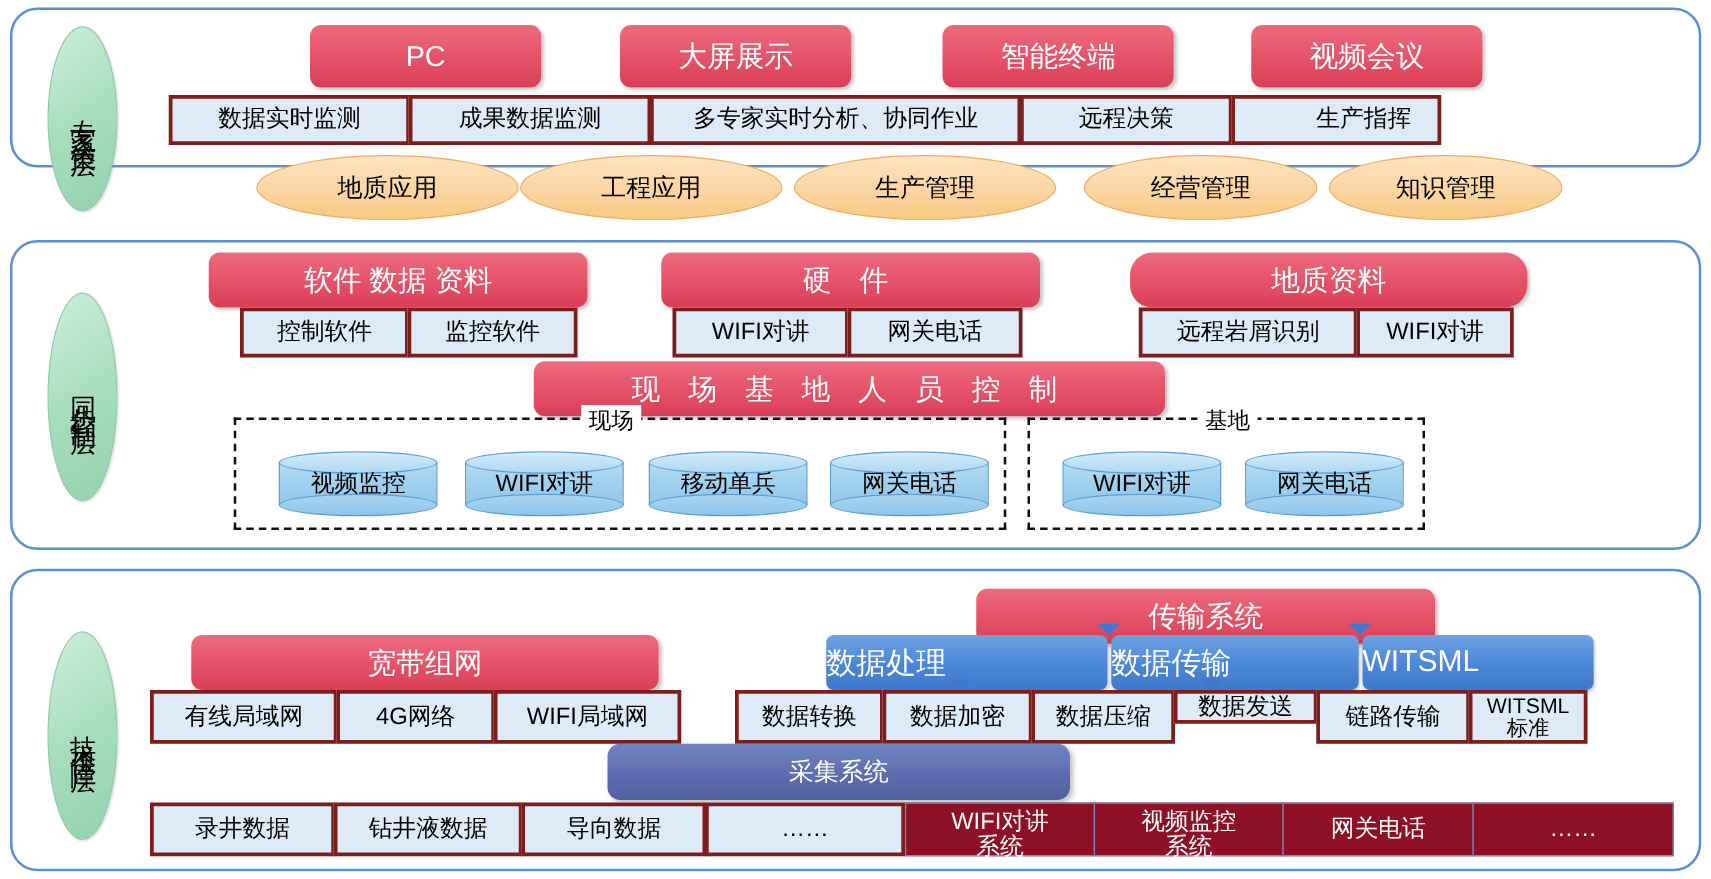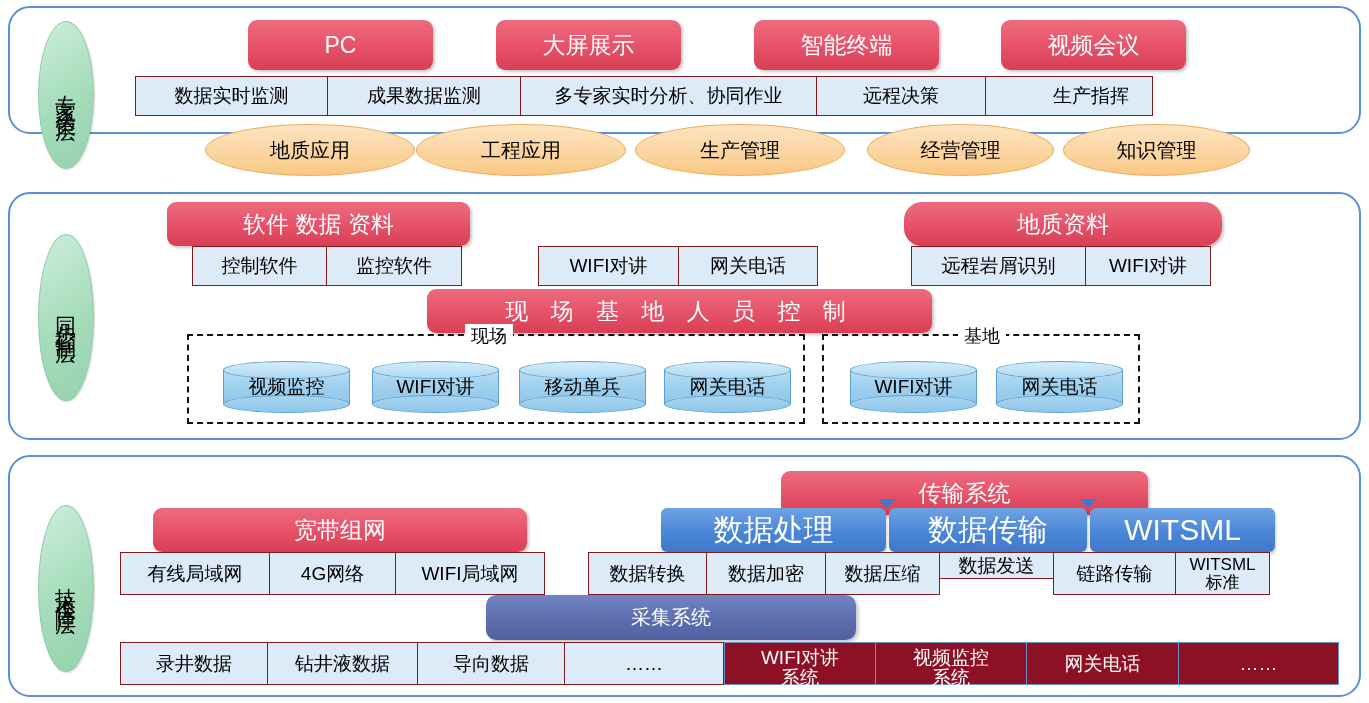--- a/index.html
+++ b/index.html
@@ -39,21 +39,21 @@
     border-radius:9px;color:#fff;
     display:flex;align-items:center;justify-content:center;
     box-shadow:2px 2px 3px rgba(0,0,0,.22);
     font-size:23px;
   }
   .redbar.sp{letter-spacing:8px;}
 
   
   .cellrow{position:absolute;display:flex;}
   .cell{
-    background:#ddeaf7;border:1px solid #7f1d1d;
+    background:#ddeaf7;border:3px solid #7f1d1d;
     margin-left:-1px;
     display:flex;align-items:center;justify-content:center;
     text-align:center;font-size:19px;line-height:1.05;
     box-sizing:border-box;
   }
   .cell:first-child{margin-left:0;}
 
   
   .oval{
     position:absolute;border-radius:50%;
@@ -93,22 +93,22 @@
     position:absolute;left:0;right:0;top:0;bottom:0;
     display:flex;align-items:center;justify-content:center;
     font-size:19px;color:#000;z-index:3;
   }
 
   
   .bluebar{
     position:absolute;
     background:linear-gradient(180deg,#6ea2e2 0%,#4a86d8 55%,#3f78cc 100%);
     color:#fff;border-radius:6px;
-    display:flex;align-items:center;justify-content:center;
-    font-size:30px;box-shadow:1px 2px 3px rgba(0,0,0,.2);
+    display:flex;align-items:center;justify-content:flex-start;
+    font-size:24px;box-shadow:1px 2px 3px rgba(0,0,0,.2);
   }
   .notch{
     position:absolute;width:0;height:0;
     border-left:9px solid transparent;border-right:9px solid transparent;
     border-top:9px solid #3f78cc;
   }
 
   
   .purplebar{
     position:absolute;
@@ -197,20 +197,23 @@
   </div>
   <div class="cellrow" style="left:182px;top:52px;height:40px;">
     <div class="cell" style="width:135px;height:40px;">
       <span>控制软件</span>
     </div>
     <div class="cell" style="width:136px;height:40px;">
       <span>监控软件</span>
     </div>
   </div>
 
+  <div class="redbar sp" style="left:519px;top:8px;width:303px;height:44px;">
+    <span>硬      件</span>
+  </div>
   <div class="cellrow" style="left:528px;top:52px;height:40px;">
     <div class="cell" style="width:141px;height:40px;">
       <span>WIFI对讲</span>
     </div>
     <div class="cell" style="width:140px;height:40px;">
       <span>网关电话</span>
     </div>
   </div>
 
   <div class="redbar" style="left:894px;top:8px;width:318px;height:44px;border-radius:18px;">

